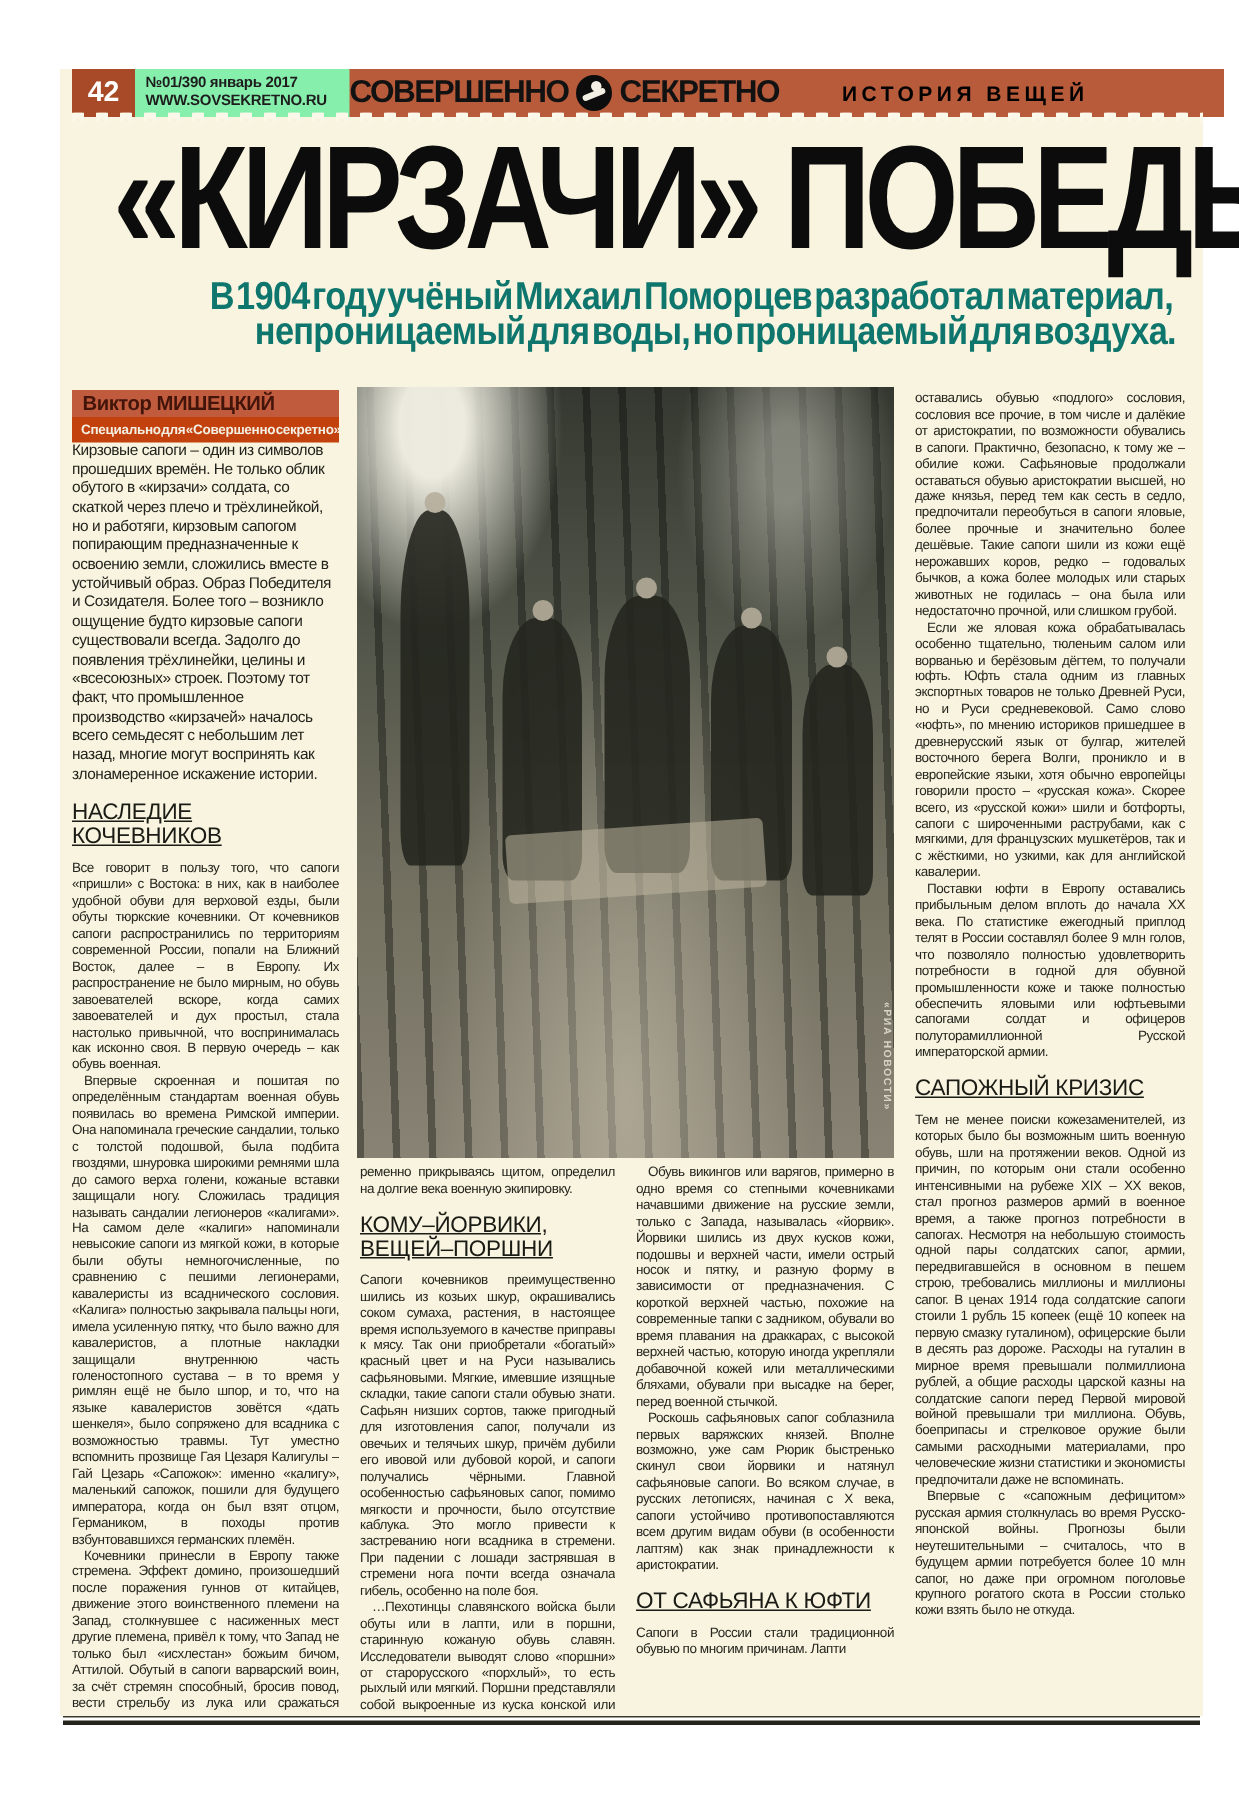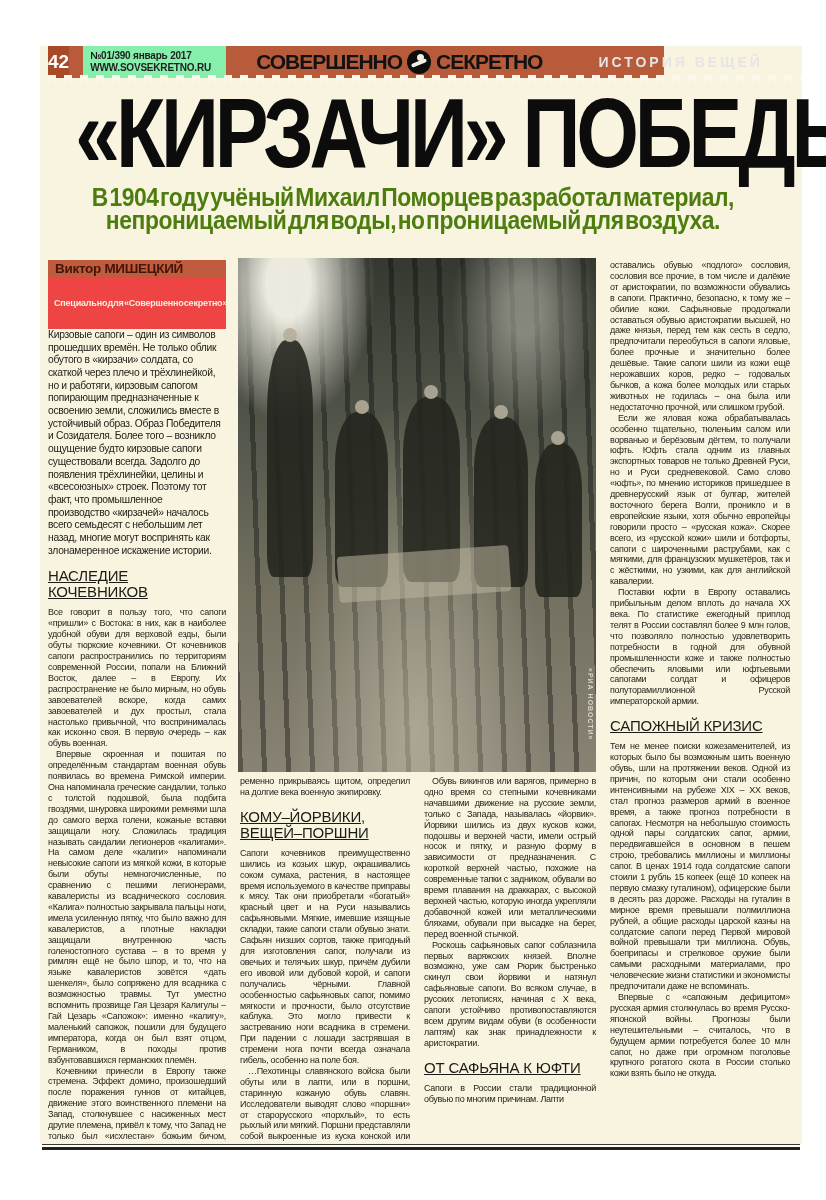--- a/index.html
+++ b/index.html
@@ -1,54 +1,54 @@
 <!DOCTYPE html>
 <html lang="ru"><head>
 <meta charset="utf-8">
 <style>
   html,body{margin:0;padding:0;background:#e8e8e8;}
   .page{position:relative;width:826px;height:1200px;background:#ffffff;overflow:hidden;
         font-family:"Liberation Sans","DejaVu Sans",sans-serif;margin:0 auto;}
   .paper{position:absolute;left:40px;top:46px;width:762px;height:1098px;background:#f8f4df;}
 
   
-  .band{position:absolute;left:48px;top:46px;width:616px;height:32px;background:#b85b3b;
-        display:flex;align-items:stretch;gap:14px;}
+  .band{position:absolute;left:48px;top:46px;width:768px;height:32px;background:#b85b3b;
+        display:flex;align-items:stretch;}
   .pagenum{width:42px;background:#a84a27;color:#fff;font-weight:bold;font-size:19px;
         display:flex;align-items:center;justify-content:center;}
   .issuebox{background:#86efac;padding:2px 8px 2px 7px;display:flex;flex-direction:column;
         justify-content:center;color:#1d1d1d;font-weight:bold;font-size:10px;line-height:12px;
         letter-spacing:-0.2px;min-width:128px;}
-  .masthead{display:flex;align-items:center;margin-left:16px;gap:5px;color:#121212;
+  .masthead{display:flex;align-items:center;gap:5px;color:#121212;
         font-weight:bold;font-size:21px;letter-spacing:-1px;white-space:nowrap;}
   .emblem{width:24px;height:24px;border-radius:50%;background:#0d0d0d;position:relative;flex:0 0 auto;}
   .emblem::before{content:"";position:absolute;left:4px;top:11px;width:16px;height:4px;
         background:#f3efe2;border-radius:2px;transform:rotate(-22deg);}
   .emblem::after{content:"";position:absolute;left:10px;top:4px;width:7px;height:7px;
         border-radius:50%;background:#f3efe2;}
-  .sectionlabel{margin-left:42px;align-self:center;color:#e5e5e5;font-weight:bold;
+  .sectionlabel{margin-left:42px;align-self:center;color:#000000;font-weight:bold;
         font-size:14px;letter-spacing:3px;white-space:nowrap;}
   .torn{position:absolute;left:40px;top:75px;width:762px;height:8px;
         background:linear-gradient(-135deg,#fbf8ea 5px,transparent 0) 0 0/16px 8px repeat-x,
                    linear-gradient(135deg,#fbf8ea 5px,transparent 0) 8px 0/16px 8px repeat-x;}
 
   
   .headline{position:absolute;left:0;top:86px;width:826px;text-align:center;white-space:nowrap;}
   .headline span{display:inline-block;font-weight:bold;font-size:96px;line-height:0.95;
         letter-spacing:-5px;color:#0c0c0c;transform:scale(0.84,1.02);transform-origin:center top;}
-  .standfirst{position:absolute;left:0;top:186px;width:826px;text-align:center;color:#4d7c0f;}
+  .standfirst{position:absolute;left:0;top:186px;width:826px;text-align:right;color:#0f766e;}
   .standfirst .sline{height:23px;line-height:23px;white-space:nowrap;}
   .standfirst .sline span{display:inline-block;font-weight:bold;font-size:26px;
         letter-spacing:-0.5px;word-spacing:-5px;transform:scaleX(0.88);transform-origin:center;}
 
   
   .byline-author{background:#c05b3d;color:#43150a;font-weight:bold;font-size:13.5px;
         padding:4px 7px 3px;}
-  .byline-note{background:#ef4444;color:#f3efe2;font-weight:bold;font-size:9px;
-        padding:20px 6px;letter-spacing:-0.2px;word-spacing:-2px;white-space:nowrap;}
+  .byline-note{background:#c2410c;color:#f3efe2;font-weight:bold;font-size:9px;
+        padding:3px 6px;letter-spacing:-0.2px;word-spacing:-2px;white-space:nowrap;}
 
   
   .col{position:absolute;font-size:9px;line-height:10.9px;letter-spacing:-0.3px;
         text-align:justify;color:#26261f;overflow:hidden;}
   #col1{left:48px;top:260px;width:178px;height:882px;}
   #col2{left:240px;top:776px;width:170px;height:366px;}
   #col3{left:424px;top:776px;width:172px;height:366px;}
   #col4{left:610px;top:260px;width:180px;height:882px;}
   .lead{font-size:10.3px;line-height:12.7px;letter-spacing:-0.3px;text-align:left;
         margin-top:9px;color:#23231d;}

